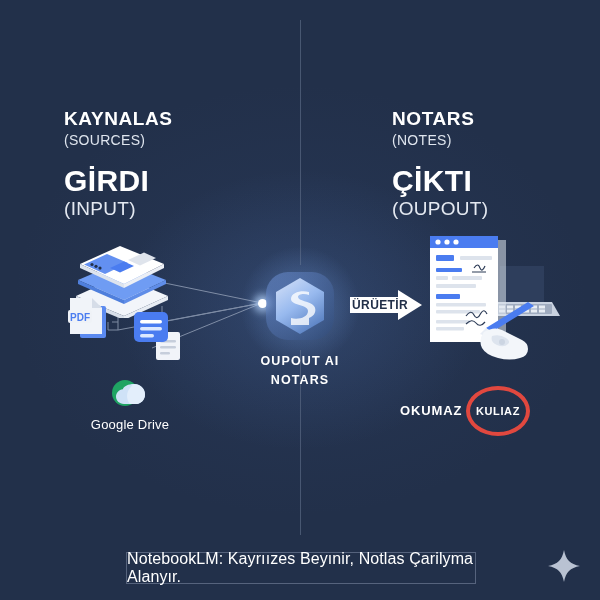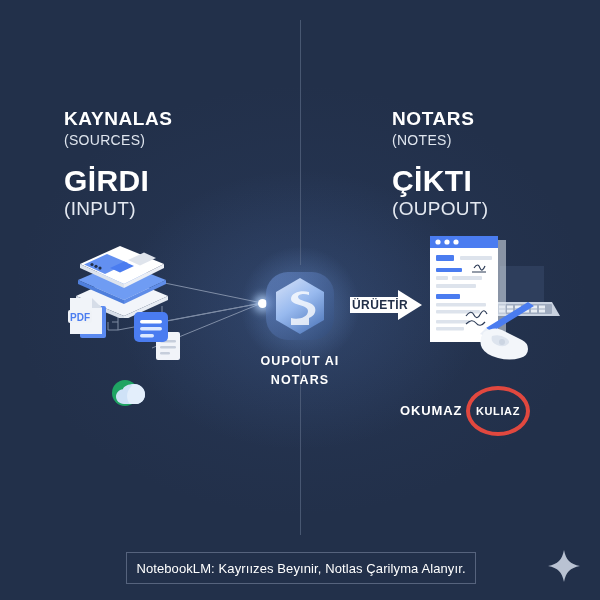--- a/index.html
+++ b/index.html
@@ -67,21 +67,21 @@
   #okumaz{position:absolute;left:400px;top:403px;font-size:13px;font-weight:bold;
     letter-spacing:.9px;color:#ffffff;}
   #kuliaz-wrap{position:absolute;left:466px;top:386px;width:64px;height:50px;
     display:flex;align-items:center;justify-content:center;}
   #kuliaz-ring{position:absolute;inset:0;border:4px solid #e1483f;border-radius:50%;}
   #kuliaz-text{position:relative;font-size:11px;font-weight:bold;letter-spacing:.6px;color:#ffffff;}
 
   
   #caption{position:absolute;left:126px;top:552px;width:348px;height:30px;
     border:1px solid #56637d;display:flex;align-items:center;justify-content:center;
-    font-size:13px;color:#ffffff;letter-spacing:.1px;text-align:right;}
+    font-size:16px;color:#ffffff;letter-spacing:.1px;}
 
   
   #sparkle{position:absolute;left:546px;top:548px;width:36px;height:36px;}
 </style>
 </head>
 <body>
 
 <div id="stage">
 
   <div class="divider" id="divider-top"></div>
@@ -178,20 +178,21 @@
   </div>
 
   <div id="gdrive">
     <svg width="40" height="34" viewBox="0 0 40 34">
       <circle cx="15" cy="17" r="13" fill="#1fa463"></circle>
       <path d="M24 8 C30 8 35 12.6 35 18.4 C35 24 30.6 28 25 28 L14 28 C9 28 6 24.6 6 20.6
                C6 16.8 9 13.6 12.8 13.2 C14.2 10.1 18 8 24 8 Z" fill="#cfe2f7"></path>
       <path d="M24 8 C30 8 35 12.6 35 18.4 C35 24 30.6 28 25 28 L20 28
                C16 24 16 16 20.5 11.6 C21.6 9.8 22.7 8.6 24 8 Z" fill="#e3eefb"></path>
     </svg>
+    <div class="gd-label">Google Drive</div>
   </div>
 
   <div id="ai-glow"></div>
   <div id="node-dot"></div>
   <div id="ai-node">
     <svg width="76" height="76" viewBox="0 0 76 76">
       <defs>
         <linearGradient id="aiSq" x1="0" y1="0" x2="1" y2="1">
           <stop offset="0%" stop-color="#6f93d8" stop-opacity="0.55"></stop>
           <stop offset="100%" stop-color="#2f4a78" stop-opacity="0.55"></stop>

